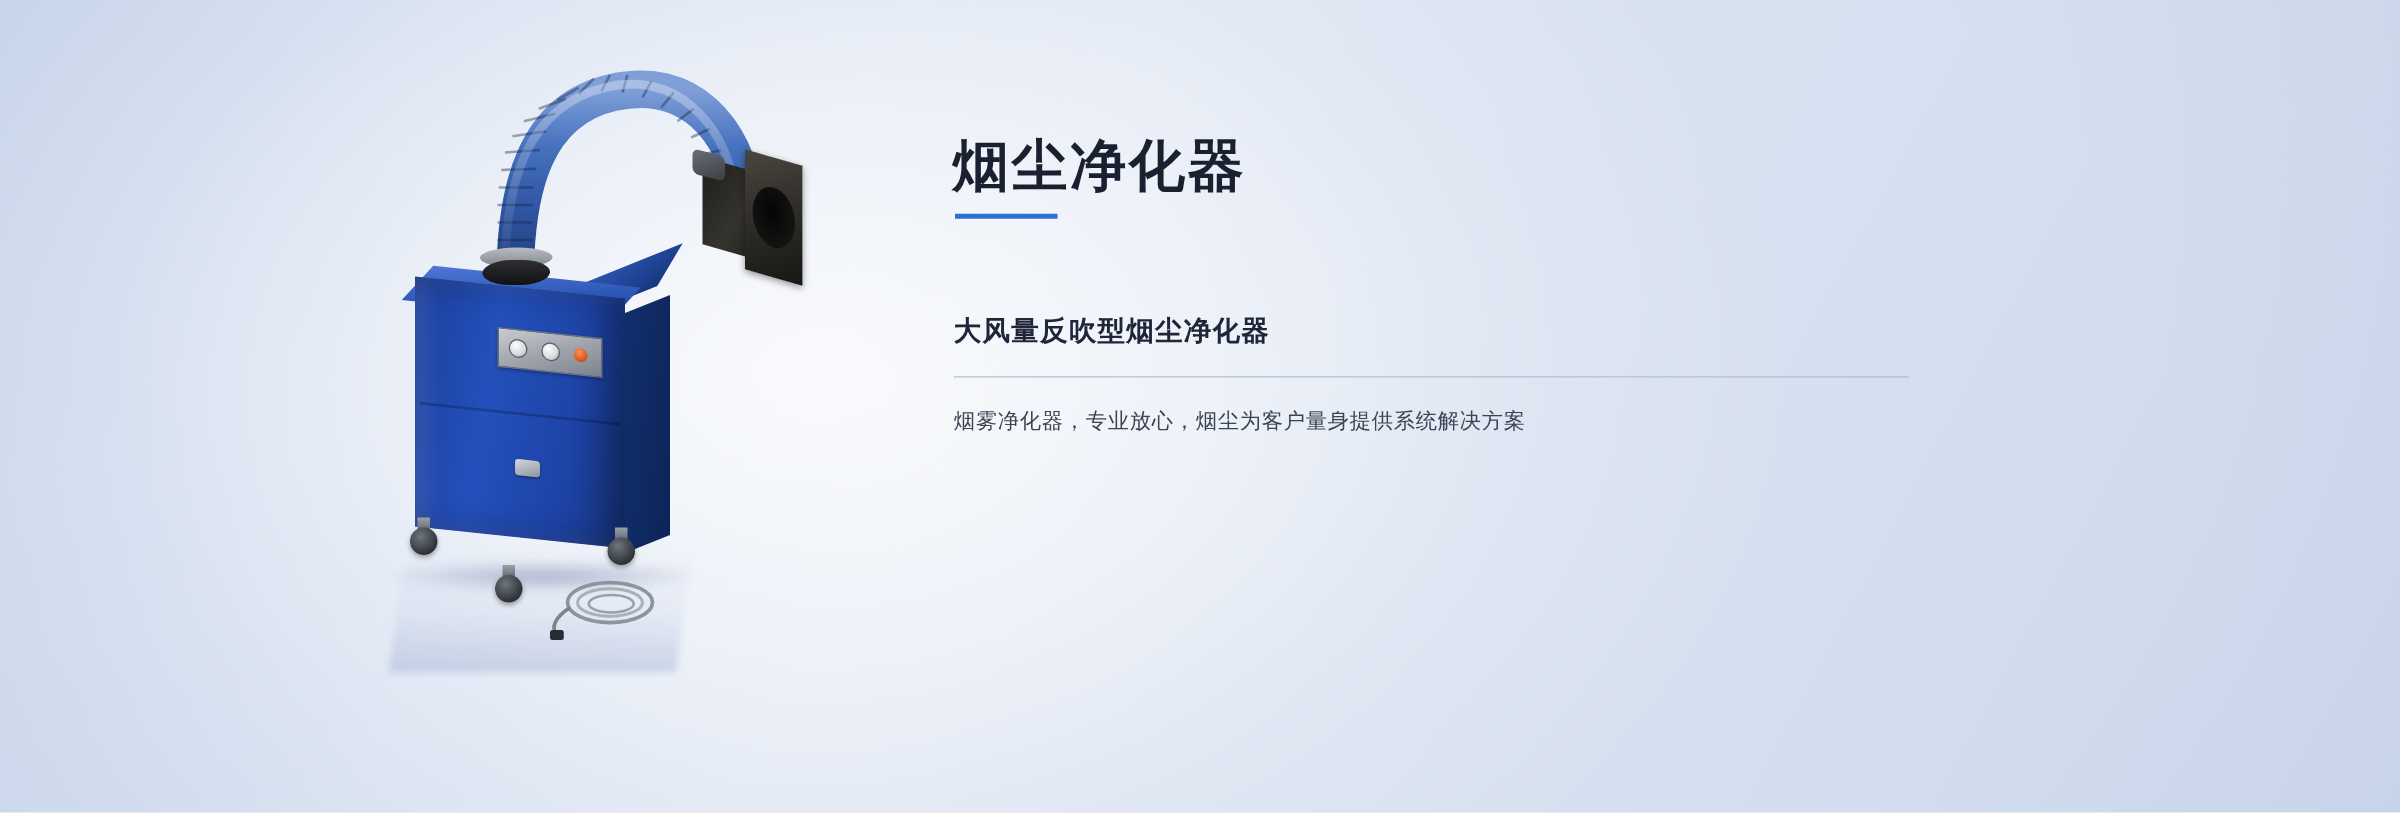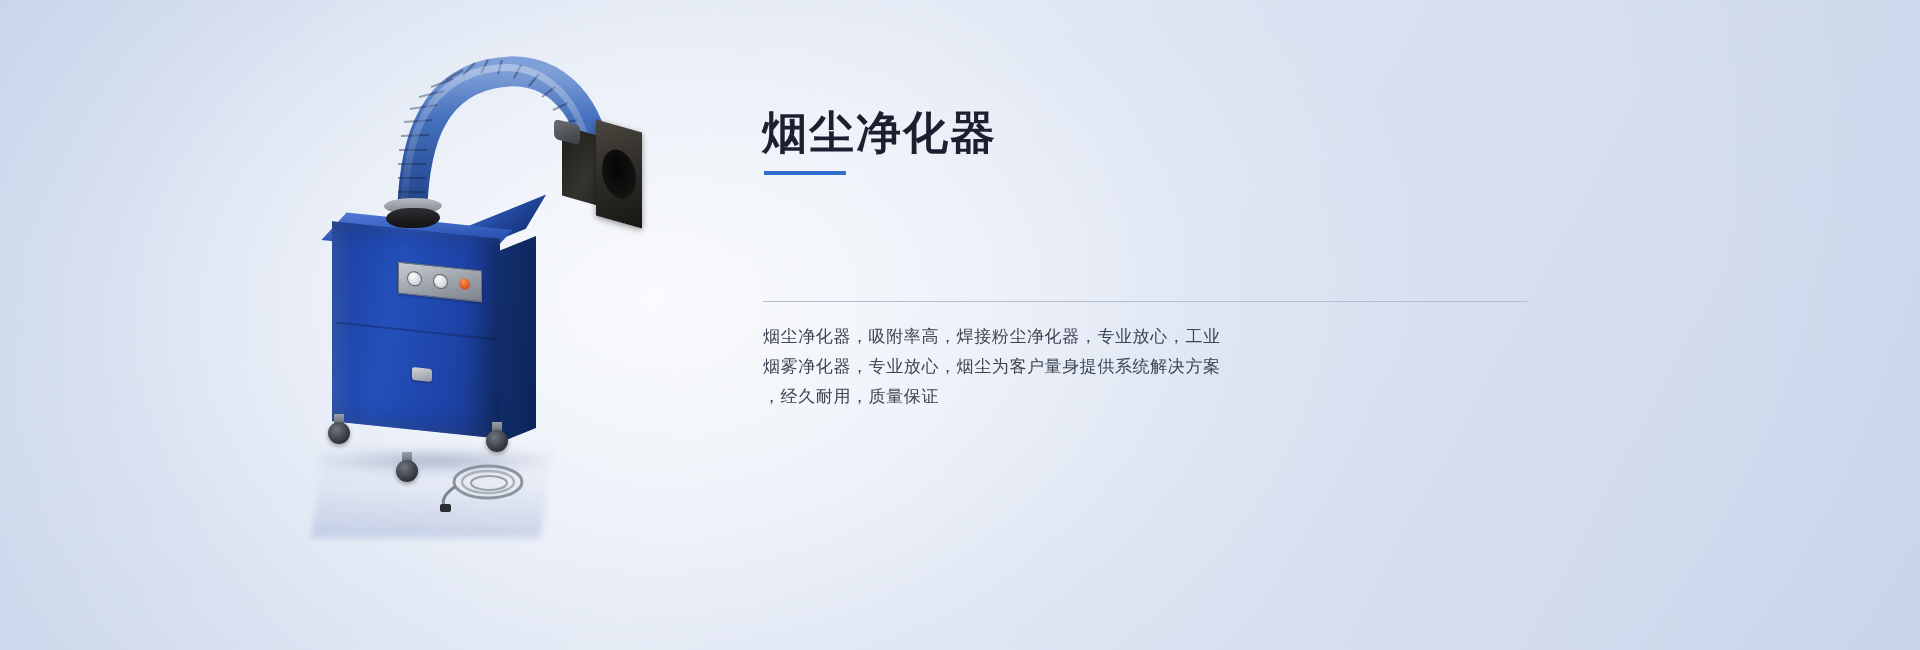--- a/index.html
+++ b/index.html
@@ -424,24 +424,23 @@
     </svg>
 
   </div>
 
   <div class="content">
 
     <div class="title">烟尘净化器</div>
 
     <div class="title-underline"></div>
 
+    <div class="subtitle">大风量反吹型烟尘净化器</div>
 
     <div class="divider"></div>
 
     <div class="desc">
-      <div>烟尘净化器，吸附率高，焊接粉尘净化器，专业放心，工业</div>
       <div>烟雾净化器，专业放心，烟尘为客户量身提供系统解决方案</div>
-      <div>，经久耐用，质量保证</div>
     </div>
 
   </div>
 
 </div>
 
 </body></html>

